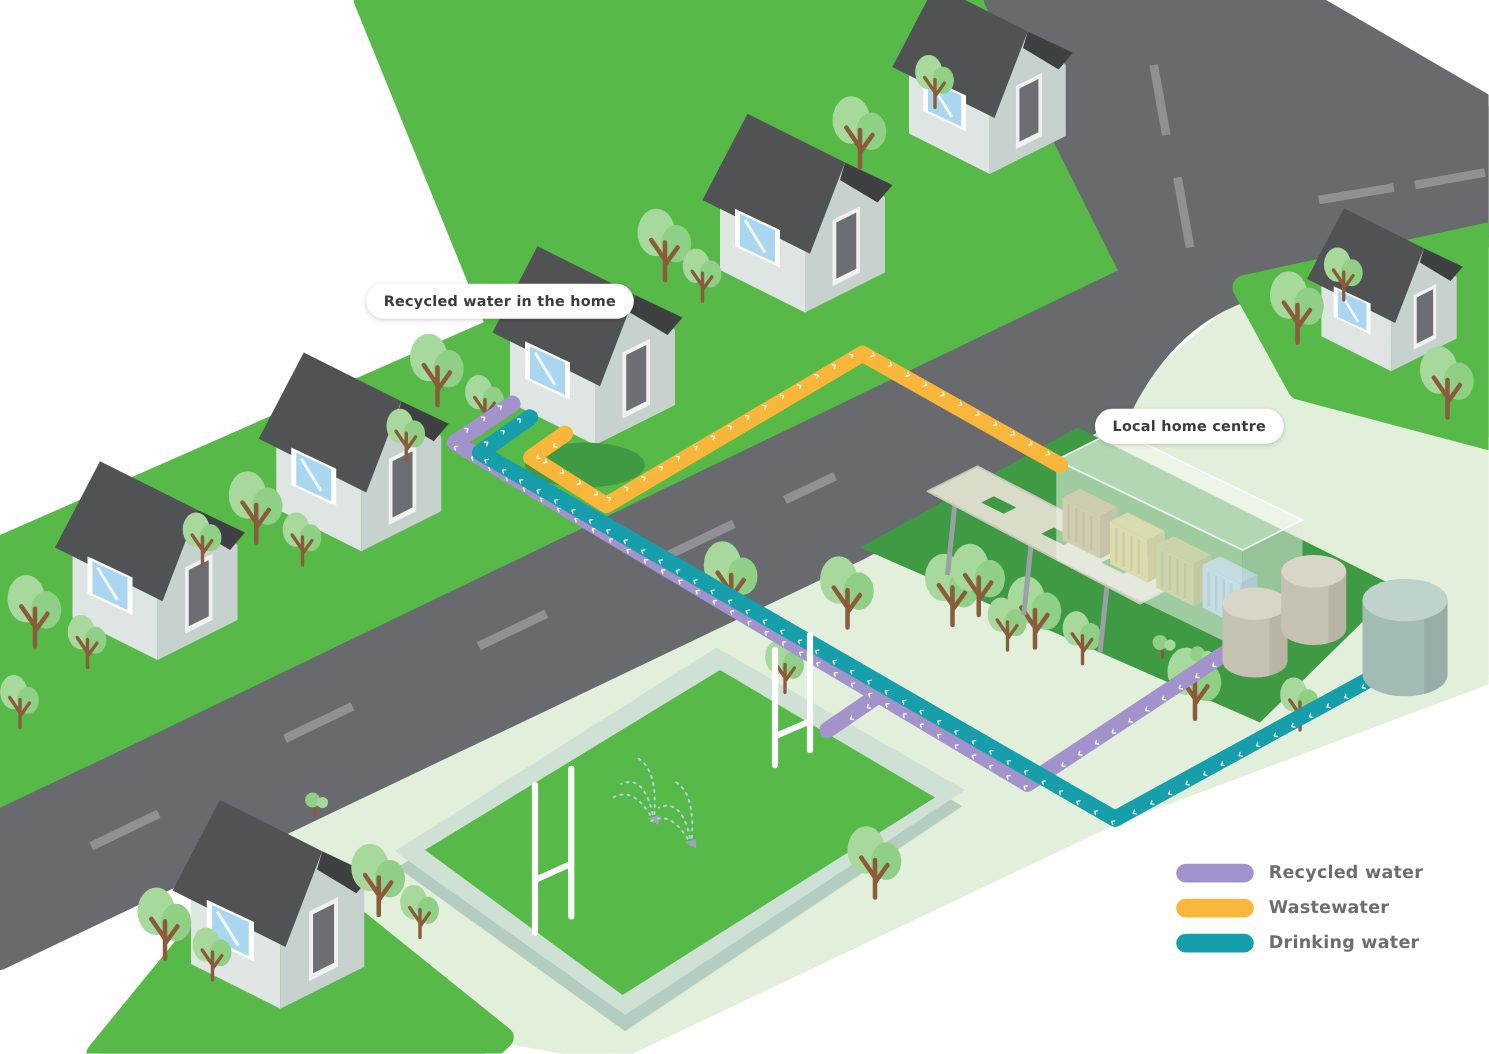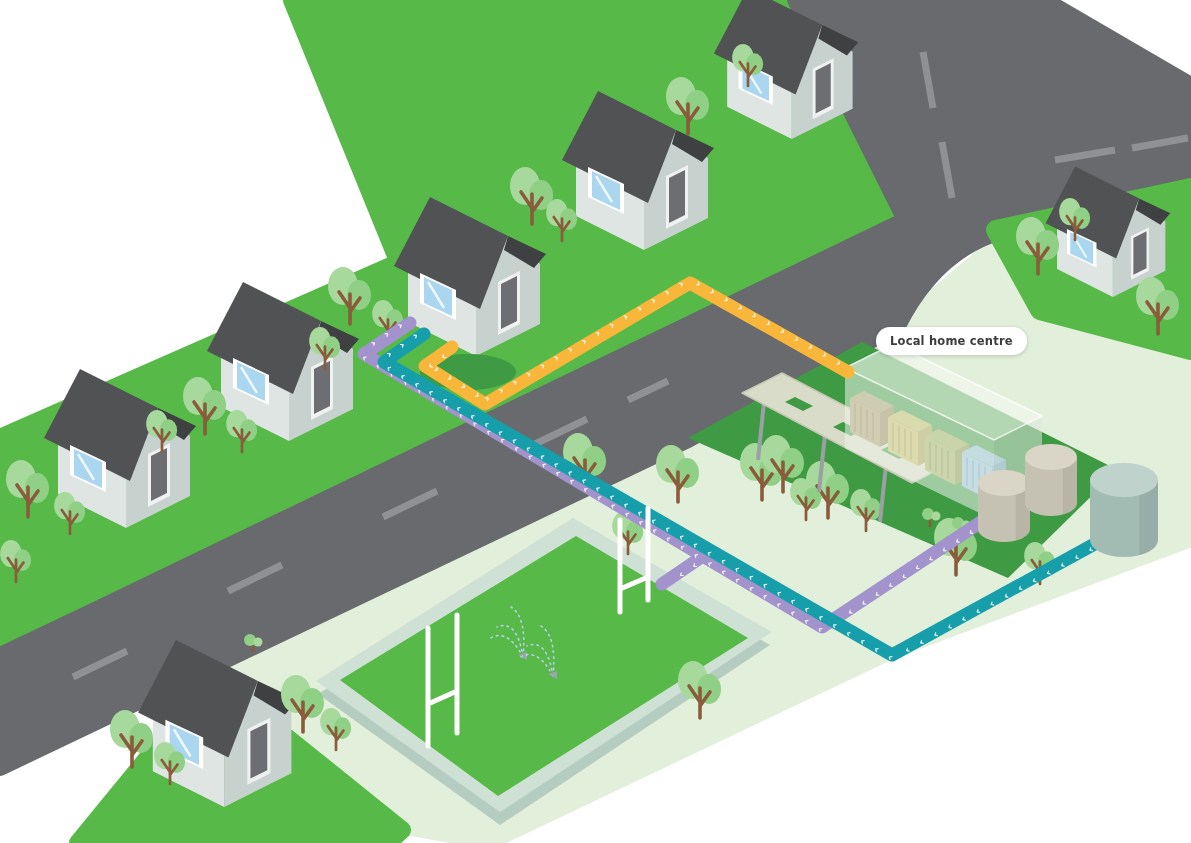--- a/index.html
+++ b/index.html
@@ -190,16 +190,31 @@
         <polygon points="-5,-2 4,-5 4,3" fill="#9aa5ad"></polygon>
       </g>
       <g transform="translate(553,676)">
         <path d="M0,0 q-6,-38 -26,-30" fill="none" stroke="#b8cfe6" stroke-width="1.6" stroke-dasharray="1.6,4.2" stroke-linecap="round"></path>
         <path d="M0,0 q-16,-30 -34,-18" fill="none" stroke="#b8cfe6" stroke-width="1.6" stroke-dasharray="1.6,4.2" stroke-linecap="round"></path>
         <path d="M0,0 q4,-40 -12,-50" fill="none" stroke="#b8cfe6" stroke-width="1.6" stroke-dasharray="1.6,4.2" stroke-linecap="round"></path>
         <polygon points="-5,-2 4,-5 4,3" fill="#9aa5ad"></polygon>
       </g>
     </svg>
 
+  <div class="pill" id="pill-home" style="left:293px;top:227px;">Recycled water in the home</div>
 
   <div class="pill" id="pill-centre" style="left:876px;top:327px;">Local home centre</div>
 
+  <div id="legend">
+      <div class="legend-row">
+        <div class="swatch" style="background-color: rgb(163, 147, 205);"></div>
+        <div class="legend-label">Recycled water</div>
+      </div>
+      <div class="legend-row">
+        <div class="swatch" style="background-color: rgb(248, 182, 58);"></div>
+        <div class="legend-label">Wastewater</div>
+      </div>
+      <div class="legend-row">
+        <div class="swatch" style="background-color: rgb(22, 159, 170);"></div>
+        <div class="legend-label">Drinking water</div>
+      </div>
+    </div>
 </div>
 
 </body></html>

